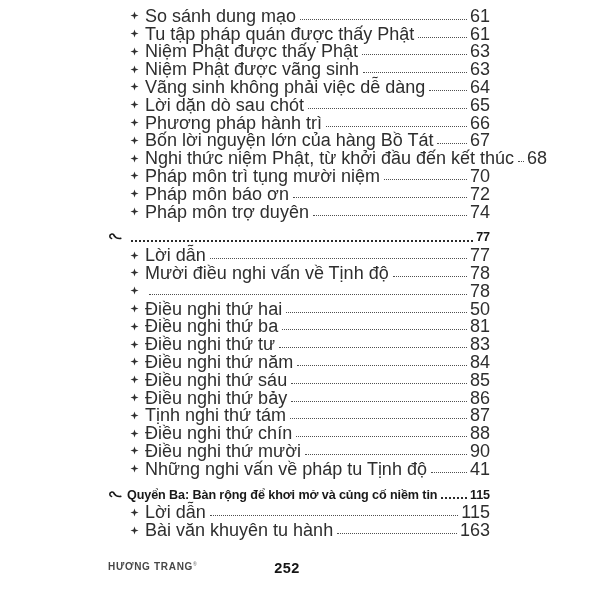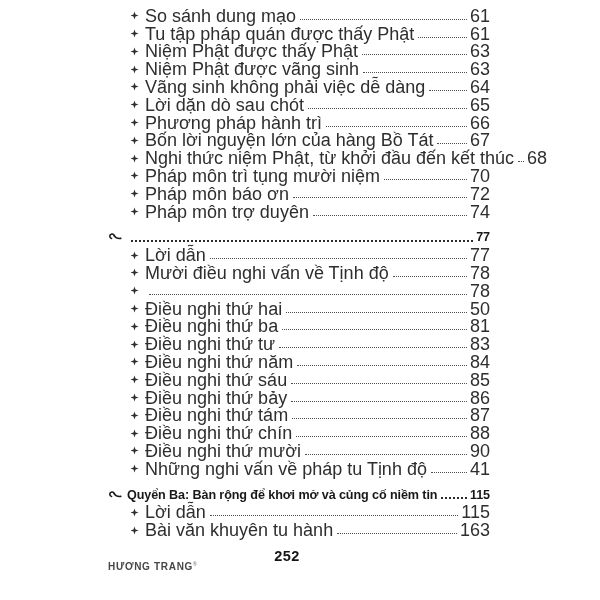--- a/index.html
+++ b/index.html
@@ -87,21 +87,21 @@
     color: #474747;
   }
   .footer-brand sup {
     font-size: 5px;
     color: #8a8a8a;
     vertical-align: super;
   }
   .footer-page {
     position: absolute;
     left: 260px;
-    top: 548px;
+    top: 560px;
     width: 54px;
     text-align: center;
     font-size: 14.5px;
     font-weight: bold;
     letter-spacing: 0.5px;
     color: #151515;
   }
 </style>
 </head>
 <body>
@@ -348,21 +348,21 @@
     <span class="leader"></span>
     <span class="pagenum">86</span>
   </div>
     <div class="row item">
     <span class="bullet plusb">
       <svg viewBox="0 0 20 20" aria-hidden="true">
         <path d="M10 1 L12.2 7.8 L19 10 L12.2 12.2 L10 19 L7.8 12.2 L1 10 L7.8 7.8 Z"></path>
       </svg>
     </span>
 
-    <span class="label">Điều nghi thứ tám</span>
+    <span class="label">Tịnh nghi thứ tám</span>
     <span class="leader"></span>
     <span class="pagenum">87</span>
   </div>
     <div class="row item">
     <span class="bullet plusb">
       <svg viewBox="0 0 20 20" aria-hidden="true">
         <path d="M10 1 L12.2 7.8 L19 10 L12.2 12.2 L10 19 L7.8 12.2 L1 10 L7.8 7.8 Z"></path>
       </svg>
     </span>
 

